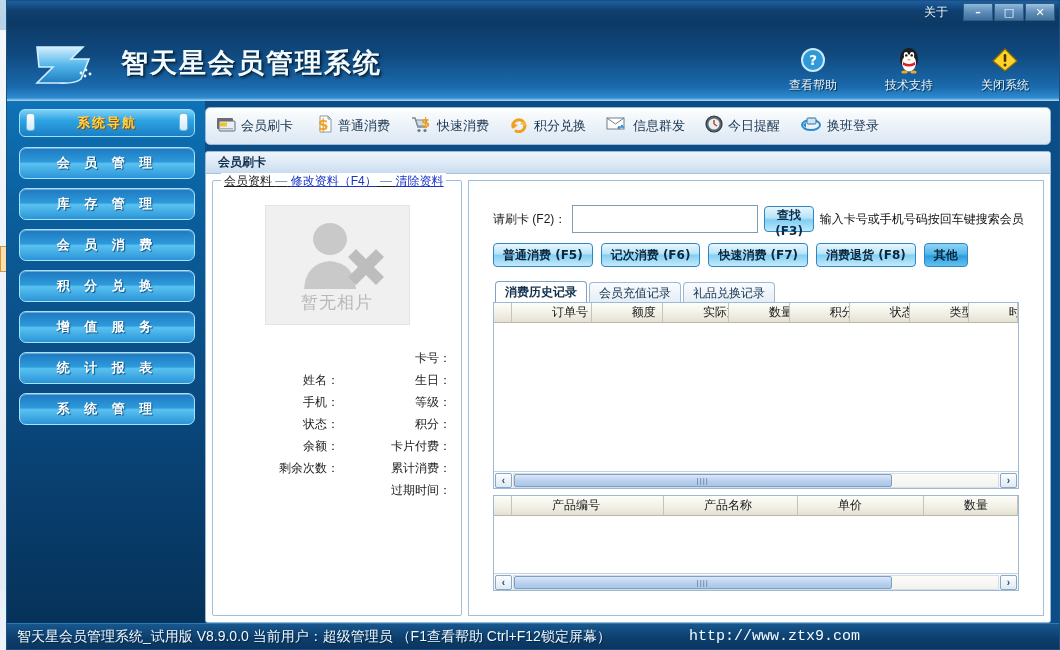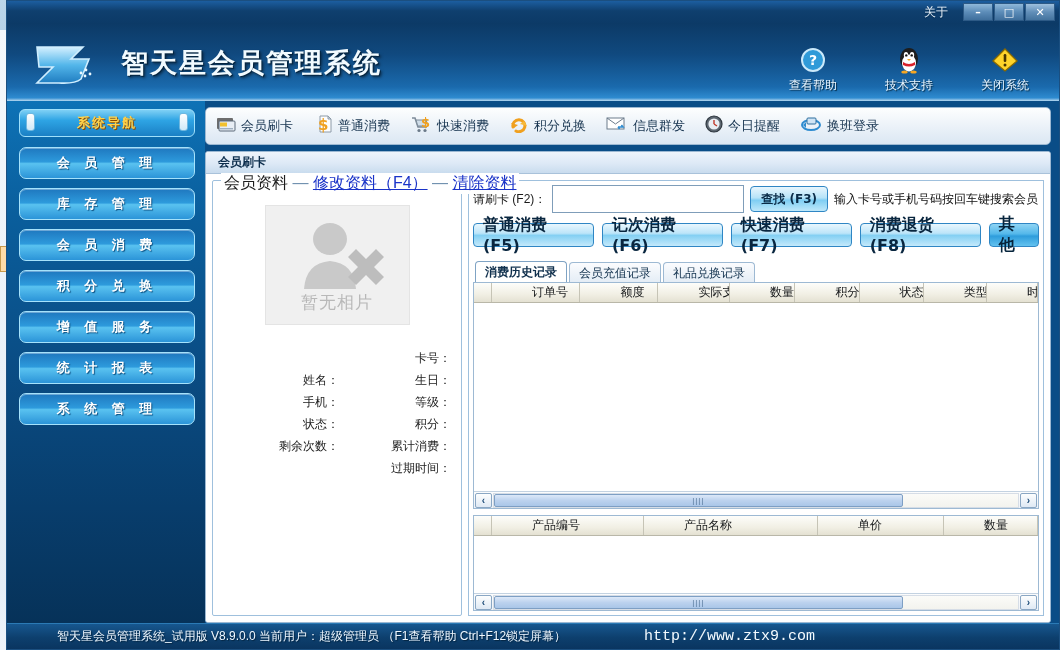--- a/index.html
+++ b/index.html
@@ -155,42 +155,42 @@
 
   #panel-body { flex: 1 1 auto; display: flex; min-height: 0; padding: 6px; gap: 6px; background:#fff; }
 
   
   #member-box {
     flex: 0 0 250px; border: 1px solid #9fc0dd; border-radius: 2px;
     position: relative; padding: 14px 10px 8px 10px;
   }
   #member-legend {
     position: absolute; top: -8px; left: 8px; background: #fff; padding: 0 3px;
-    font-size: 16px; color: #1e1e1e; white-space: nowrap;
+    font-size: 12px; color: #1e1e1e; white-space: nowrap; text-decoration: underline;
   }
   #member-legend .lnk { color: #1a33c8; text-decoration: underline; cursor: pointer; }
   #member-legend .sep { color: #6f8fae; }
   #photo {
     width: 145px; height: 120px; margin: 10px auto 0 auto;
     background: #f0f0f0; border: 1px solid #e4e4e4;
     display: flex; flex-direction: column; align-items: center; justify-content: center;
     position: relative;
   }
   #photo-caption {
     font-size: 17px; color: #b8b8b8; letter-spacing: 1px; margin-top: -10px;
     font-family: "DejaVu Sans", sans-serif;
   }
   #fields { margin-top: 22px; padding-left: 4px; }
   .frow { display: flex; font-size: 12px; color: #1a1a1a; height: 22px; align-items: center; text-align: right; }
   .fcell { width: 50%; }
   .fcell.wide { width: 100%; }
   .fname { color: #222; }
 
   
-  #right-side { flex: 1 1 auto; display: flex; flex-direction: column; min-width: 0; border: 1px solid #9fc0dd; padding: 4px; justify-content: space-between; }
+  #right-side { flex: 1 1 auto; display: flex; flex-direction: column; min-width: 0; border: 1px solid #9fc0dd; padding: 24px; justify-content: space-between; }
   #search-row { display: flex; align-items: center; gap: 6px; }
   #search-label { font-size: 12px; color: #1a1a1a; white-space: nowrap; }
   #search-input {
     width: 192px; height: 28px; border: 1px solid #7f9db9;
     font-size: 13px; padding: 2px 4px; outline: none;
     font-family: "Liberation Sans", sans-serif;
   }
   #find-btn {
     height: 26px; padding: 0 10px; cursor: pointer;
     background: linear-gradient(180deg,#e8f6fd 0%, #b6e3f8 45%, #7fcef3 55%, #bfe8fa 100%);
@@ -198,21 +198,21 @@
     font-size: 12px; font-weight: bold; color: #0a2b47;
     font-family: "DejaVu Sans", sans-serif;
   }
   #search-hint { font-size: 12px; color: #111; white-space: nowrap; }
 
   #action-row { display: flex; gap: 8px; margin-top: 10px; }
   .act-btn {
     height: 24px; padding: 0 9px; cursor: pointer;
     background: linear-gradient(180deg,#e9f7fe 0%, #bde5f9 42%, #84d0f3 52%, #c4e9fb 100%);
     border: 1px solid #2f86c4; border-radius: 4px;
-    font-size: 16px; font-weight: bold; color: #09263f;
+    font-size: 12px; font-weight: bold; color: #09263f;
     font-family: "DejaVu Sans", sans-serif;
     display: flex; align-items: center;
   }
   .act-btn.other {
     background: linear-gradient(180deg,#8fd4f4 0%, #54b8ea 45%, #2e9ddc 55%, #63c2ef 100%);
     color: #06243c;
   }
 
   #tabs-row { display: flex; margin-top: 14px; align-items: flex-end; gap: 2px; padding-left: 2px; }
   .tab {
@@ -263,23 +263,22 @@
   }
 
   
   #statusbar {
     flex: 0 0 26px;
     background: linear-gradient(180deg,#17578f 0%, #0d3f6d 55%, #0a3560 100%);
     border-top: 1px solid #2b7ab5;
     display: flex; align-items: center; padding-left: 10px; gap: 34px;
   }
   .sb-text {
-    font-size: 12px; color: #f0f8ff; white-space: nowrap;
+    font-size: 14px; color: #f0f8ff; white-space: nowrap;
     text-shadow: 1px 1px 1px #042541;
-    margin-left: 40px;
   }
   .sb-url { font-family: Liberation Mono, monospace; font-size: 15px; color: #f4fbff; margin-left: 44px; }
 </style>
 </head>
 <body>
 
 <div id="desktop-bg"></div>
 <div id="bg-window"></div>
 <div id="bg-window-strip"></div>
 
@@ -505,20 +504,24 @@
               </div>
               <div class="frow">
                 <div class="fcell"><span class="fname">手机：</span></div>
                 <div class="fcell"><span class="fname">等级：</span></div>
               </div>
               <div class="frow">
                 <div class="fcell"><span class="fname">状态：</span></div>
                 <div class="fcell"><span class="fname">积分：</span></div>
               </div>
               <div class="frow">
+                <div class="fcell"><span class="fname">余额：</span></div>
+                <div class="fcell"><span class="fname">卡片付费：</span></div>
+              </div>
+              <div class="frow">
                 <div class="fcell"><span class="fname">剩余次数：</span></div>
                 <div class="fcell"><span class="fname">累计消费：</span></div>
               </div>
               <div class="frow">
                 <div class="fcell wide"><span class="fname">过期时间：</span></div>
               </div>
             </div>
           </div>
 
           <div id="right-side">

